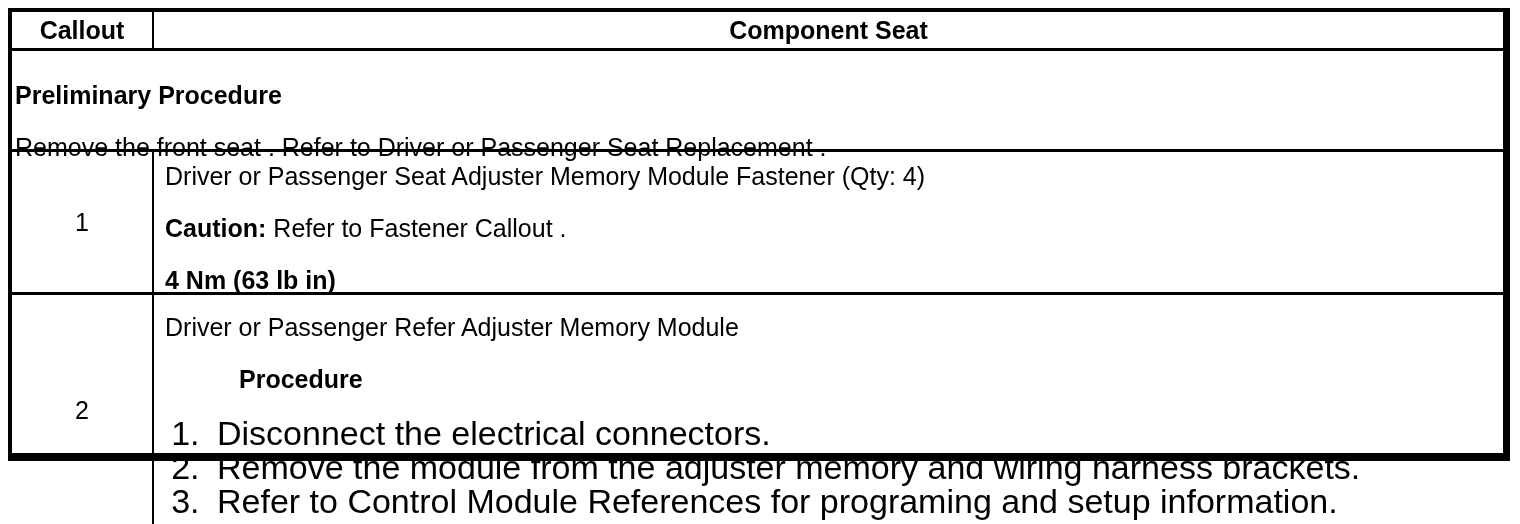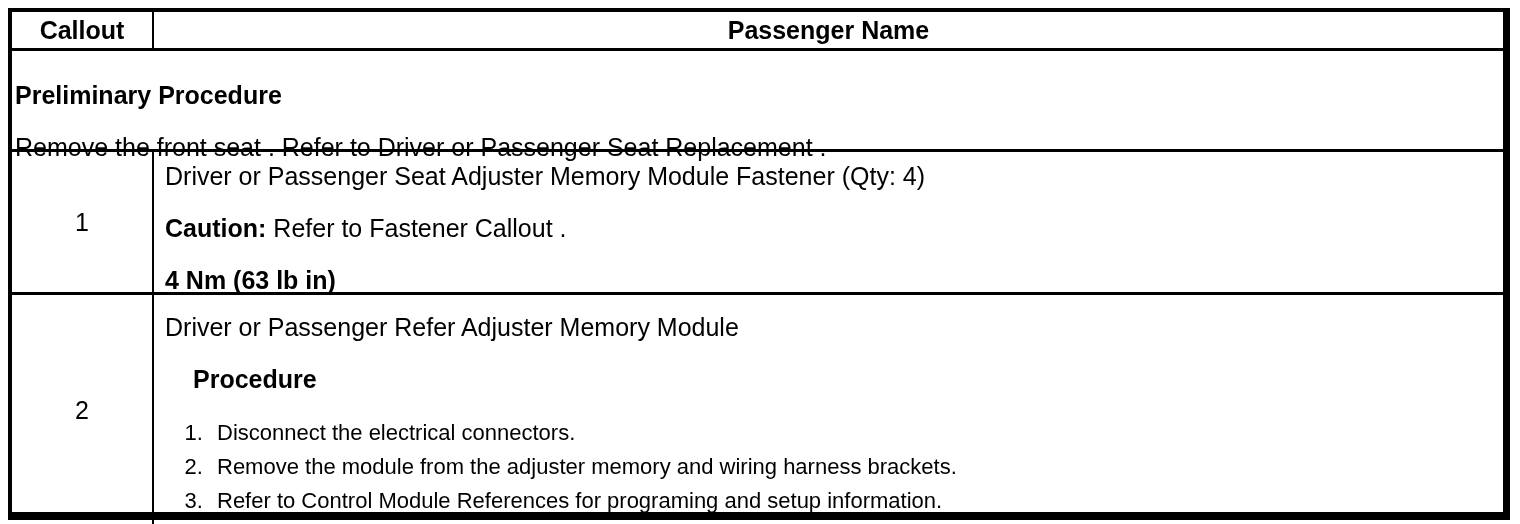--- a/index.html
+++ b/index.html
@@ -8,21 +8,21 @@
     height: 524px;
     background: #ffffff;
     font-family: "Liberation Sans", "DejaVu Sans", sans-serif;
     color: #000000;
   }
   .tbl {
     position: absolute;
     left: 8px;
     top: 8px;
     width: 1502px;
-    height: 512px;
+    height: 453px;
     border-style: solid;
     border-color: #000000;
     border-width: 4px 7px 8px 4px;
     display: flex;
     flex-direction: column;
     background: #ffffff;
   }
   .row {
     display: flex;
     flex-direction: row;
@@ -60,38 +60,38 @@
     margin-top: 20px;
   }
   .row-1 { height: 143px; flex: 0 0 143px; }
   .row-2 { flex: 1 1 auto; }
   .row-2 .name-col { padding-top: 17px; }
   p { line-height: 30px; margin: 0 0 22px 0; }
   p:last-child { margin-bottom: 0; }
   .bold { font-weight: bold; }
   .procedure-heading {
     font-weight: bold;
-    margin-left: 28px;
+    margin-left: 74px;
   }
   ol.steps {
     margin: 0;
     padding-left: 44px;
-    font-size: 22px;
+    font-size: 34px;
     line-height: 34px;
   }
   ol.steps li { padding-left: 8px; }
 </style>
 </head>
 <body>
 
 <div class="tbl">
 
   <div class="row header-row">
     <div class="callout-col">Callout</div>
-    <div class="name-col">Passenger Name</div>
+    <div class="name-col">Component Seat</div>
   </div>
 
   <div class="row prelim-row">
     <div class="prelim-cell">
       <p class="bold">Preliminary Procedure</p>
       <p>Remove the front seat . Refer to Driver or Passenger Seat Replacement .</p>
     </div>
   </div>
 
   <div class="row row-1">

